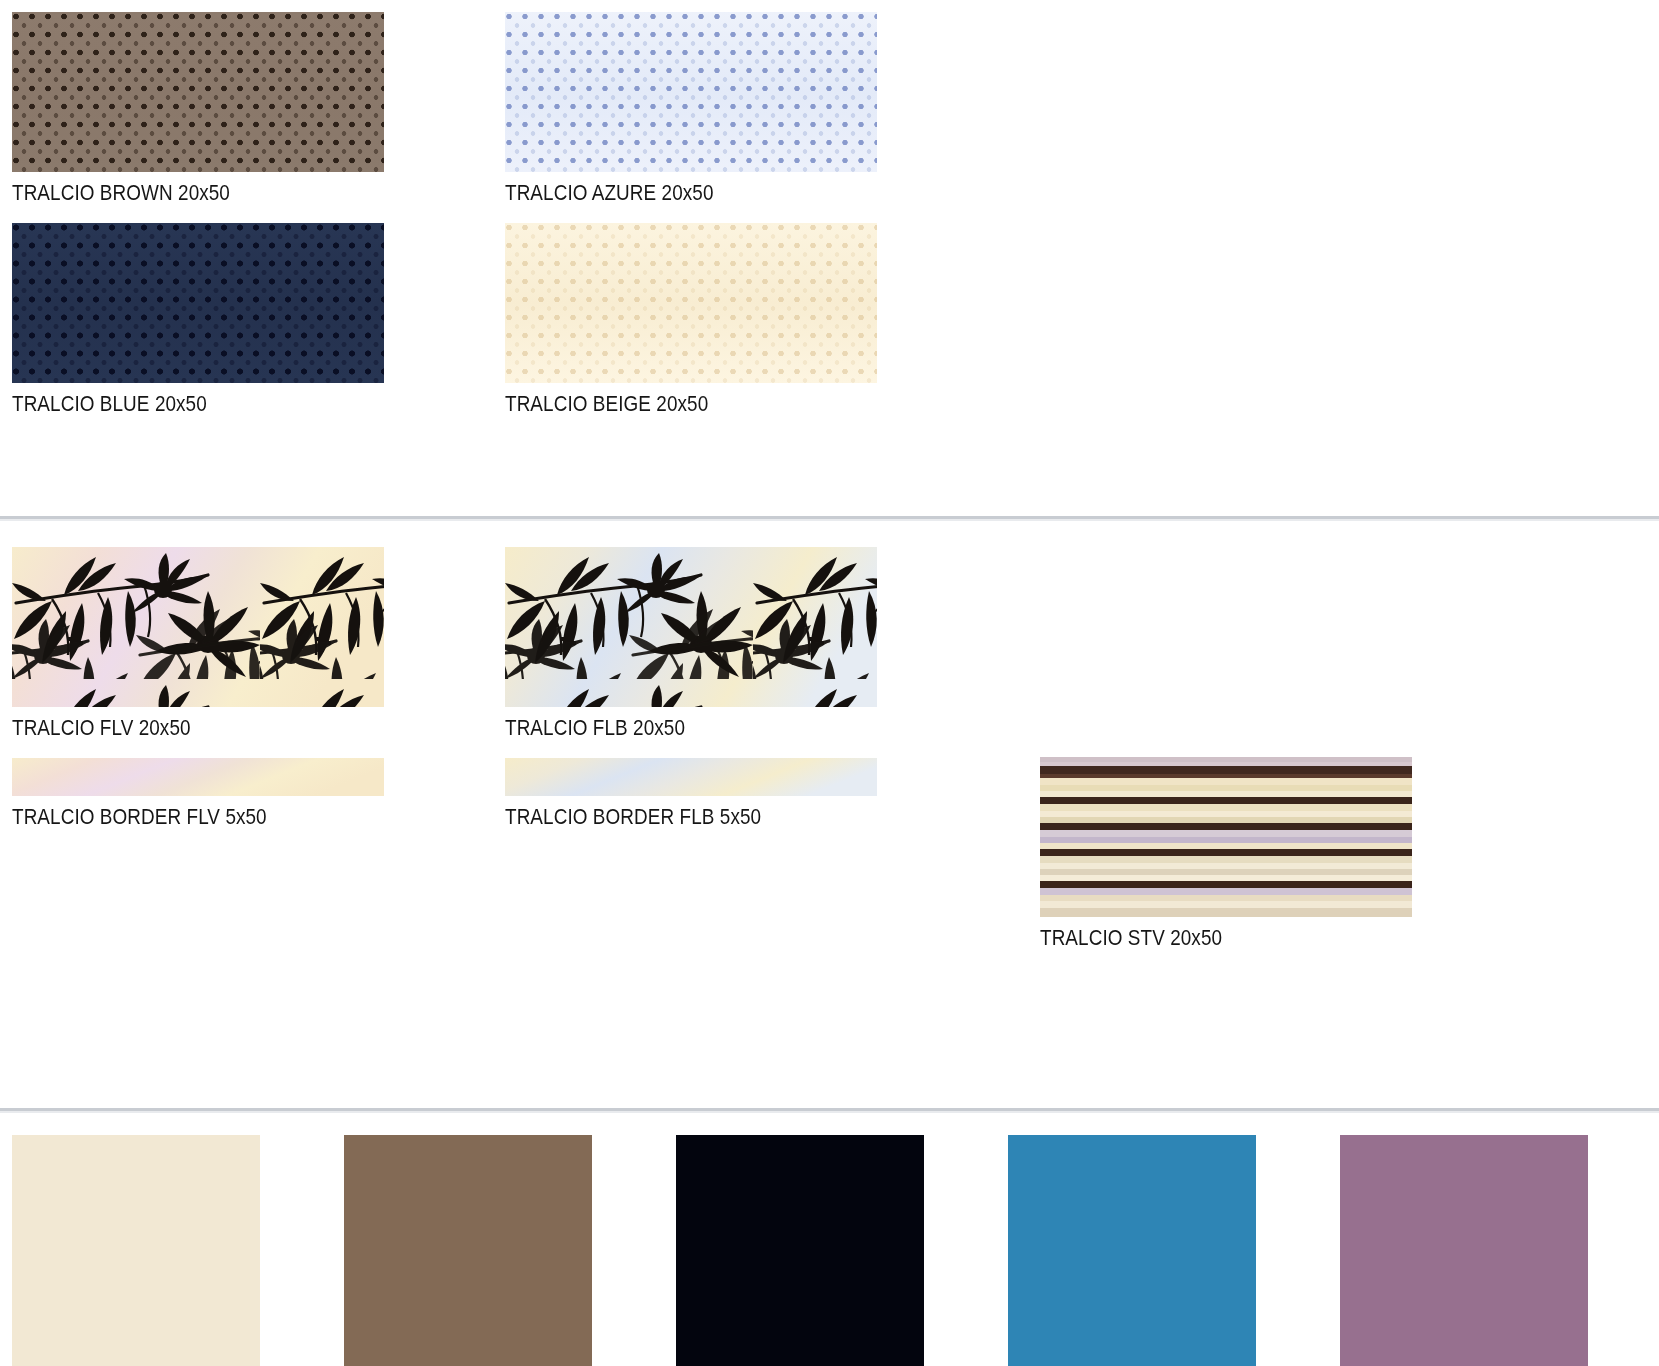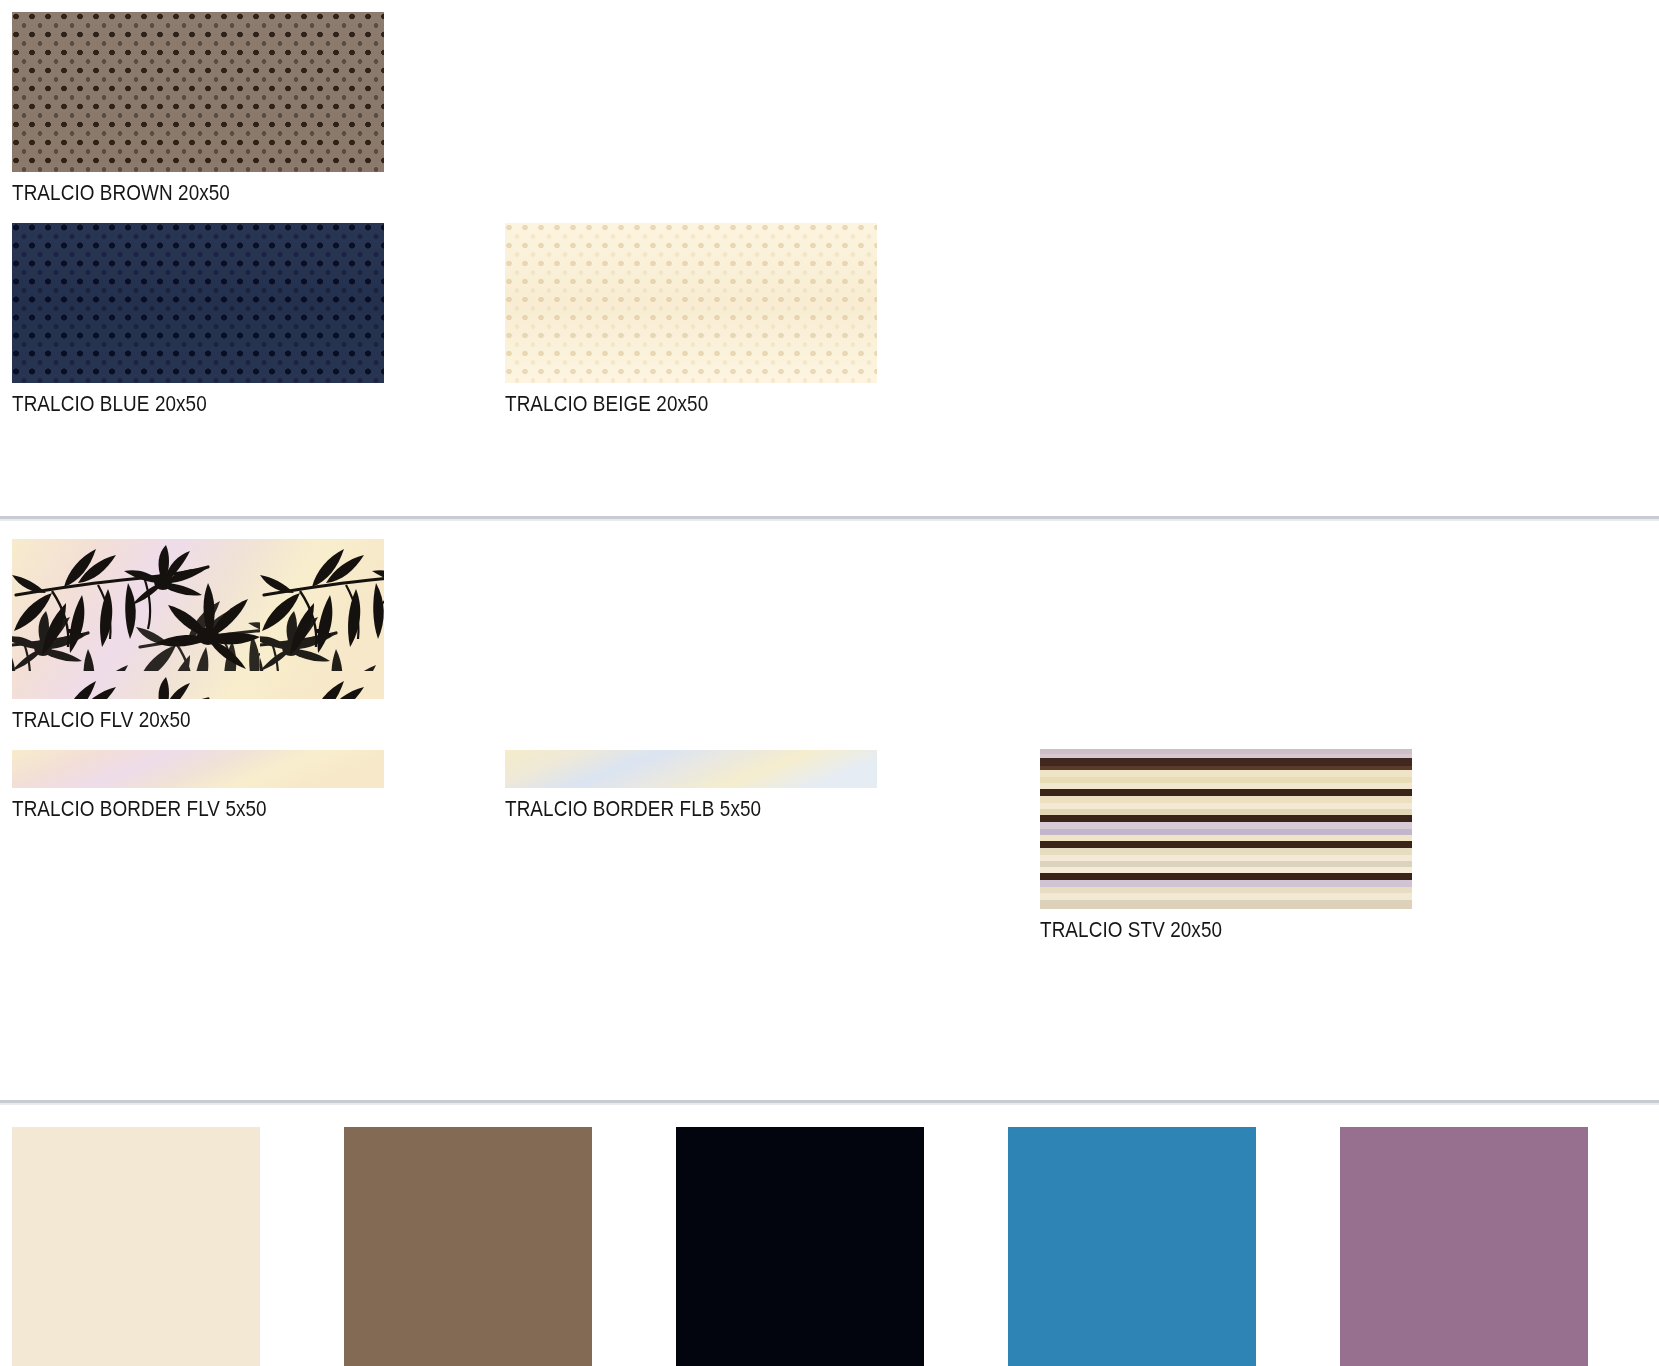--- a/index.html
+++ b/index.html
@@ -228,20 +228,25 @@
 <div class="catalogue">
 
   <div style="padding:12px 4px 0 12px;">
 
     <div class="row">
       <div class="cell">
         <div class="tile20x50 weave weave-brown"></div>
         <div class="tile-label-gap"></div>
         <div class="label">TRALCIO BROWN 20x50</div>
       </div>
+      <div class="cell">
+        <div class="tile20x50 weave weave-azure"></div>
+        <div class="tile-label-gap"></div>
+        <div class="label">TRALCIO AZURE 20x50</div>
+      </div>
     </div>
 
     <div class="label-row-gap"></div>
 
     <div class="row">
       <div class="cell">
         <div class="tile20x50 weave weave-blue"></div>
         <div class="tile-label-gap"></div>
         <div class="label">TRALCIO BLUE 20x50</div>
       </div>
@@ -250,34 +255,44 @@
         <div class="tile-label-gap"></div>
         <div class="label">TRALCIO BEIGE 20x50</div>
       </div>
       <div class="cell"></div>
     </div>
   </div>
 
   <div style="height:100px"></div>
   <div class="divider"></div>
 
-  <div style="padding:18px 0 0 12px;">
+  <div style="padding:26px 0 0 12px;">
 
     <div class="row">
       <div class="cell">
         <div class="tile20x50 floral">
           <svg viewBox="0 0 372 160" preserveAspectRatio="none">
             <rect width="372" height="160" fill="url(#bgViolet)"></rect>
             <rect width="372" height="160" fill="url(#sprigTile)"></rect>
           </svg>
         </div>
         <div class="tile-label-gap"></div>
         <div class="label">TRALCIO FLV 20x50</div>
       </div>
 
+      <div class="cell">
+        <div class="tile20x50 floral">
+          <svg viewBox="0 0 372 160" preserveAspectRatio="none">
+            <rect width="372" height="160" fill="url(#bgBlue)"></rect>
+            <rect width="372" height="160" fill="url(#sprigTile)"></rect>
+          </svg>
+        </div>
+        <div class="tile-label-gap"></div>
+        <div class="label">TRALCIO FLB 20x50</div>
+      </div>
 
     </div>
 
     <div class="label-row-gap"></div>
 
     <div class="row" style="align-items:flex-start;">
       <div class="cell">
         <div class="tile5x50 floral">
           <svg viewBox="0 0 372 38" preserveAspectRatio="none">
             <rect width="372" height="38" fill="url(#bgViolet)"></rect>

